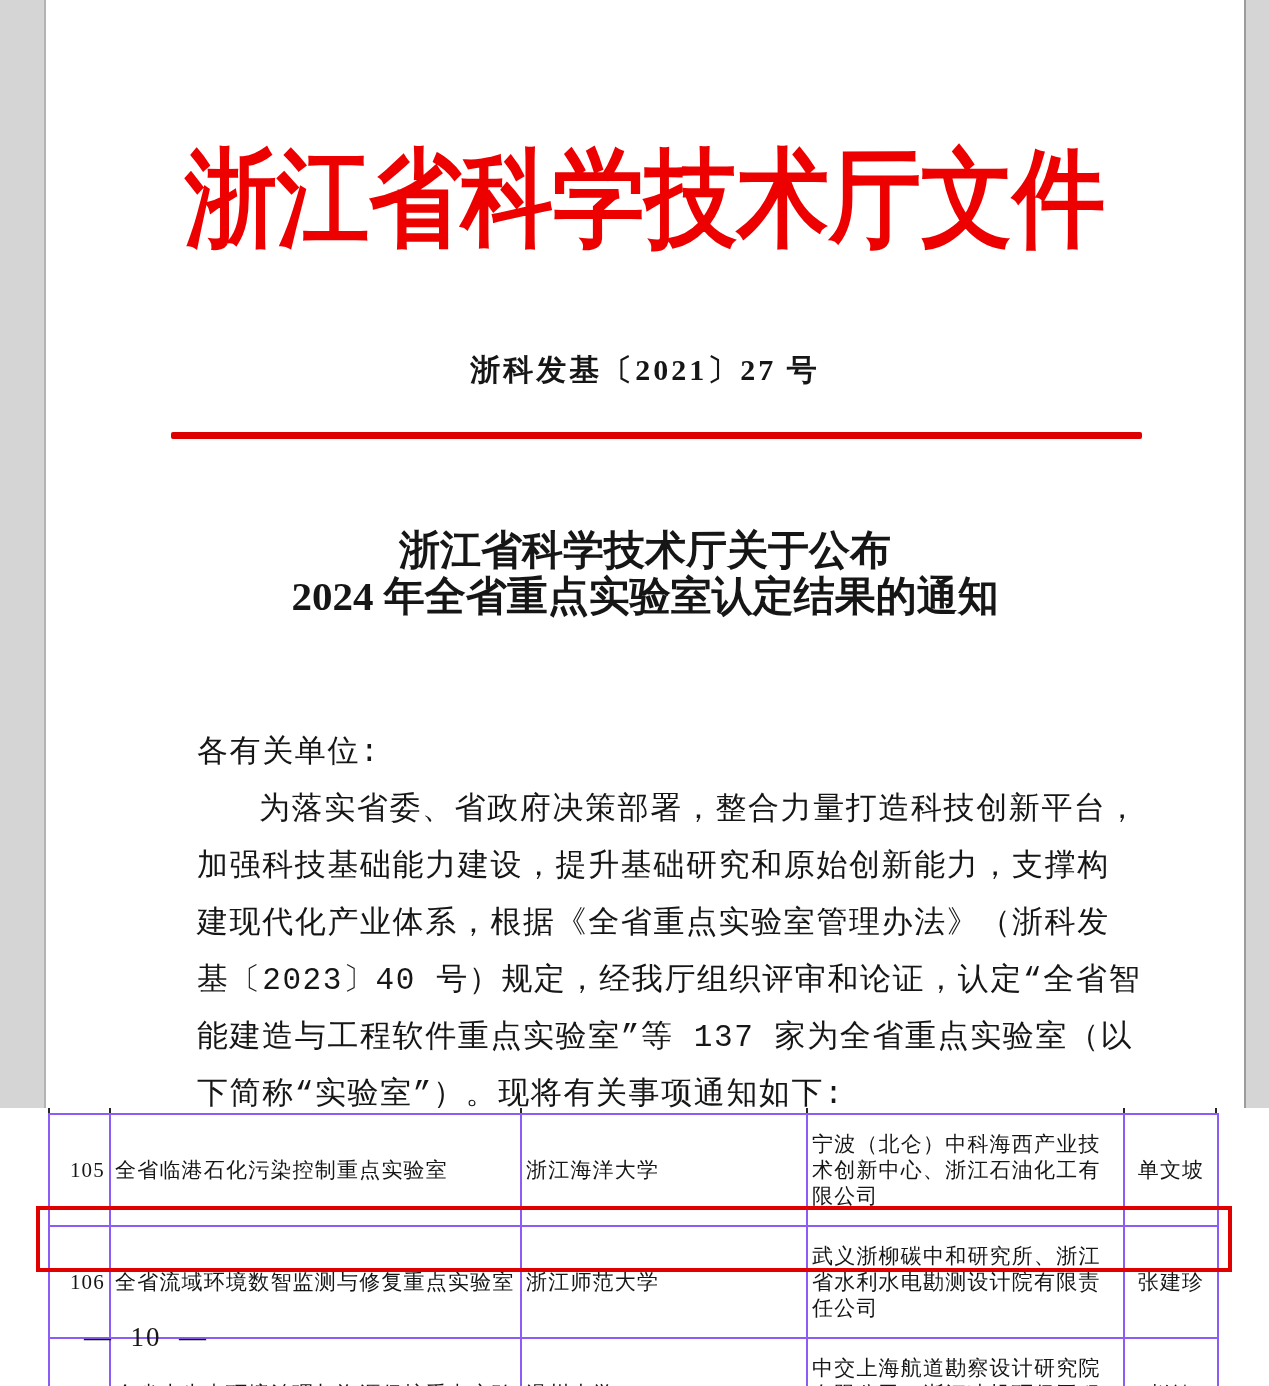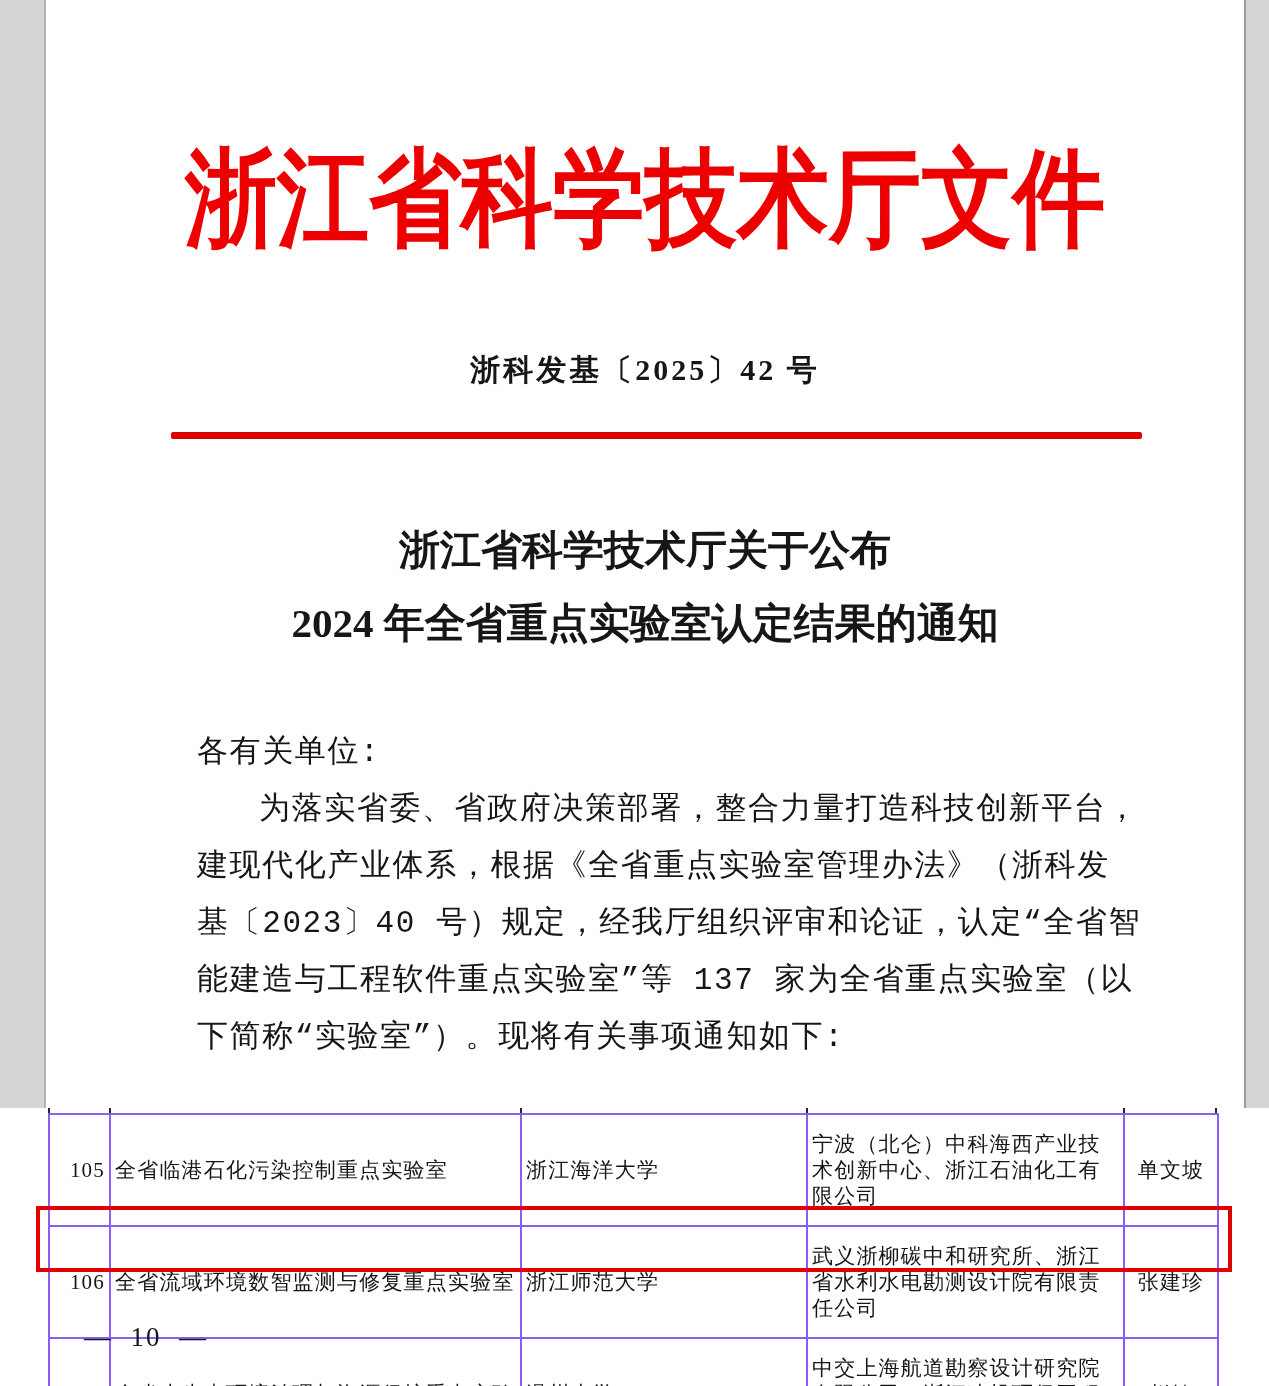--- a/index.html
+++ b/index.html
@@ -50,21 +50,21 @@
     width:971px;height:7px;
     border-radius:2px;
   }
   .notice-heading{
     position:absolute;top:527px;left:0;right:0;
     text-align:center;
     font-weight:bold;
     font-size:41px;
   }
   .notice-heading .h-line{line-height:46px;white-space:nowrap;}
-  .notice-heading .h-line + .h-line{margin-top:27px;}
+  .notice-heading .h-line + .h-line{}
   .body-block{
     position:absolute;top:724px;left:151px;
     width:980px;
     font-size:31px;
     letter-spacing:1.6px;
   }
   .body-line{
     height:57px;line-height:57px;
     white-space:nowrap;
     font-family:Liberation Mono, monospace;
@@ -117,32 +117,33 @@
 </head>
 <body>
 
 <div class="stage">
 
   <div class="upper">
     <div class="page">
 
       <div class="doc-title" style="color:#ec0000;">浙江省科学技术厅文件</div>
 
-      <div class="doc-number">浙科发基〔2025〕42 号</div>
+      <div class="doc-number">浙科发基〔2021〕27 号</div>
 
       <div class="red-rule" style="background:#dd0000;"></div>
 
       <div class="notice-heading">
         <div class="h-line">浙江省科学技术厅关于公布</div>
         <div class="h-line">2024 年全省重点实验室认定结果的通知</div>
       </div>
 
       <div class="body-block">
         <div class="body-line">各有关单位:</div>
         <div class="body-line indent">为落实省委、省政府决策部署，整合力量打造科技创新平台，</div>
+        <div class="body-line">加强科技基础能力建设，提升基础研究和原始创新能力，支撑构</div>
         <div class="body-line">建现代化产业体系，根据《全省重点实验室管理办法》（浙科发</div>
         <div class="body-line">基〔2023〕40 号）规定，经我厅组织评审和论证，认定“全省智</div>
         <div class="body-line">能建造与工程软件重点实验室”等 137 家为全省重点实验室（以</div>
         <div class="body-line">下简称“实验室”）。现将有关事项通知如下:</div>
       </div>
 
     </div>
   </div>
 
   <div class="lower">

